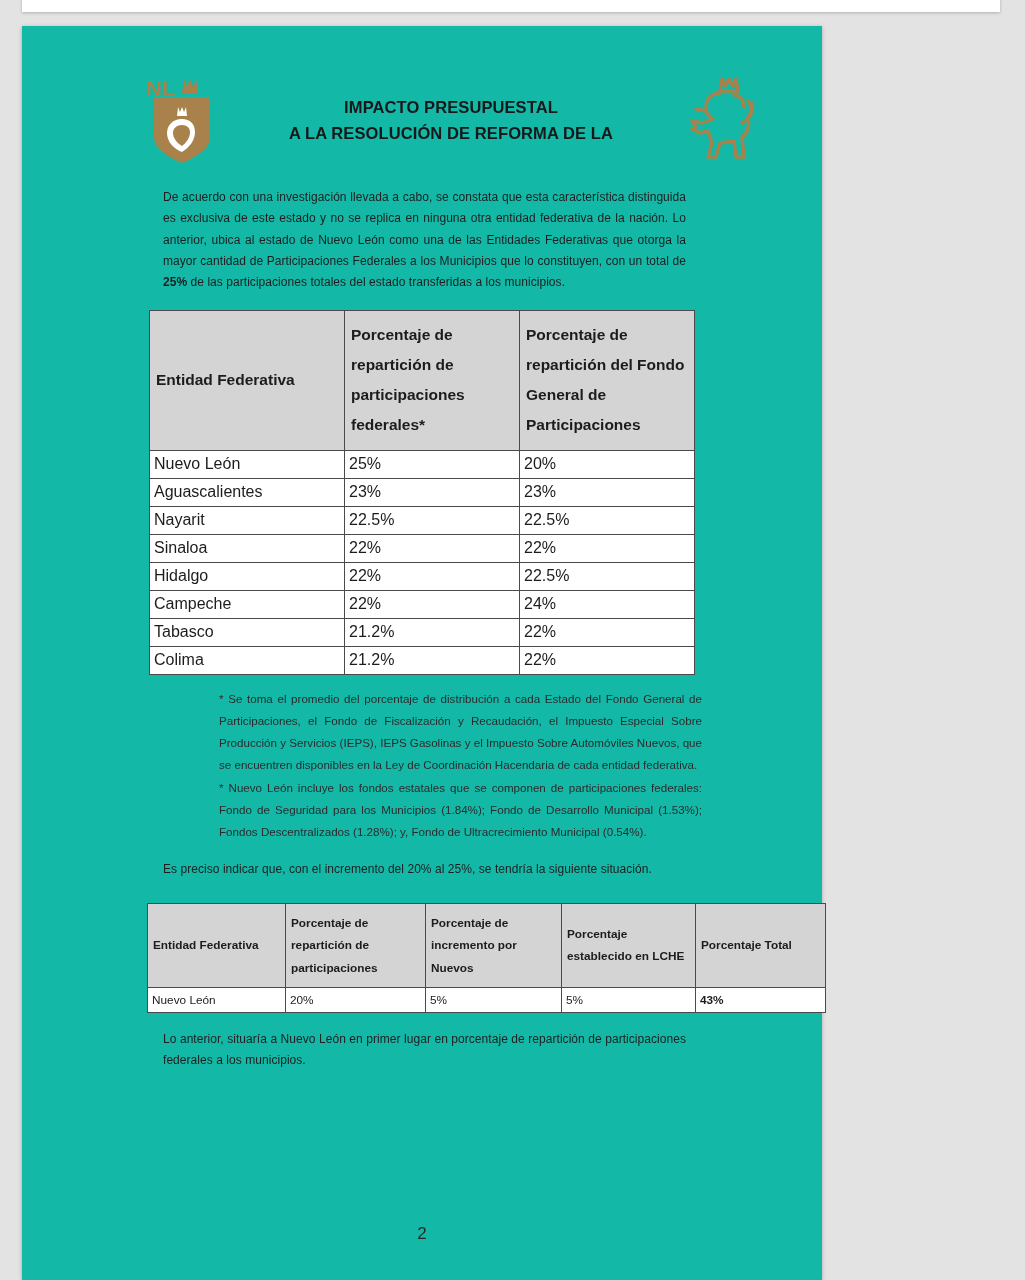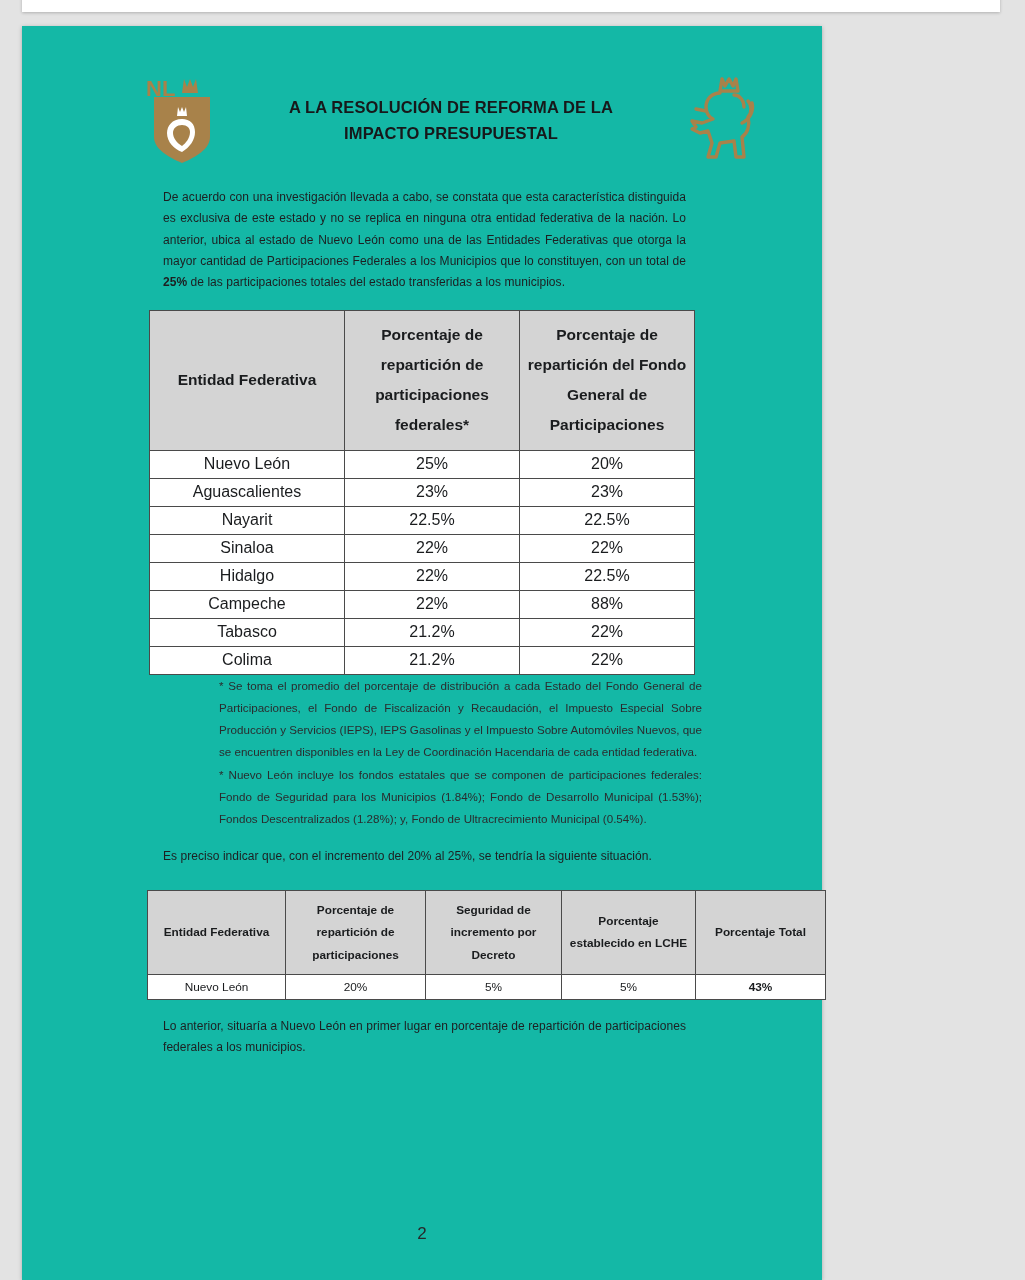--- a/index.html
+++ b/index.html
@@ -83,21 +83,21 @@
   .par-end { margin-top: 26px; }
   b { font-weight: bold; }
 
   
   table {
     border-collapse: collapse;
     table-layout: fixed;
   }
   table td, table th {
     border: 1.6px solid #4a4a4a;
-    text-align: center;
+    text-align: left;
     vertical-align: middle;
     color: #1a1c1e;
   }
 
   
   #main-table-wrap {
     margin-top: 14px;
     display: flex;
     justify-content: center;
   }
@@ -115,20 +115,21 @@
     background: #ffffff;
   }
   .col-entidad { width: 195px; }
   .col-pct1 { width: 175px; }
   .col-pct2 { width: 175px; }
 
   
   .footnotes {
     padding: 0 120px 0 197px;
     box-sizing: border-box;
+    margin-top: 13px;
   }
   p.footnote {
     font-size: 11.6px;
     line-height: 1.92;
     text-align: justify;
     color: #2a2c2e;
     margin: 0;
   }
   .fn-1 { margin-top: 9px; }
   .fn-2 { margin-top: 17px; }
@@ -183,22 +184,22 @@
           <path d="M44 6 L47 14 L50 6 L53 14 L56 6 L58 20 L42 20 Z" fill="#a8824a"></path>
           <path d="M14 24 H70 V64 C70 76 56 84 42 90 C28 84 14 76 14 64 Z" fill="#a8824a"></path>
           <path d="M38 34 L40 39 L42 34 L44 39 L46 34 L47 43 L37 43 Z" fill="#ffffff"></path>
           <path d="M42 46 C32 46 27 53 27 60 C27 69 34 76 42 79 C50 74 55 67 55 59
                    C55 51 50 46 42 46 Z M42 52 C47 52 50 55 50 59 C50 65 46 70 42 73
                    C37 70 33 65 33 60 C33 55 37 52 42 52 Z" fill="#ffffff"></path>
         </svg>
       </div>
 
       <div class="header-titles">
+        <div>IMPACTO PRESUPUESTAL</div>
         <div>A LA RESOLUCIÓN DE REFORMA DE LA</div>
-        <div>IMPACTO PRESUPUESTAL</div>
       </div>
 
       <div class="logo-right">
         <svg width="84" height="96" viewBox="0 0 84 96" aria-hidden="true" fill="none" stroke="#a8824a" stroke-width="3.4" stroke-linejoin="round" stroke-linecap="round">
           <path d="M44 8 L47 15 L51 8 L55 15 L58 8 L60 20 L42 20 Z"></path>
           <path d="M42 22 C34 22 28 28 28 36 C28 42 31 46 35 48
                    L24 52 L14 50 L18 56 L14 58 L22 62 L30 60
                    L34 72 L30 86 L38 86 L42 72 L56 70 L58 86 L66 86
                    L64 66 C70 62 72 54 70 46 C74 42 74 34 70 30"></path>
           <path d="M28 40 L18 38"></path>
@@ -249,21 +250,21 @@
             <td>22%</td>
           </tr>
           <tr>
             <td>Hidalgo</td>
             <td>22%</td>
             <td>22.5%</td>
           </tr>
           <tr>
             <td>Campeche</td>
             <td>22%</td>
-            <td>88%</td>
+            <td>24%</td>
           </tr>
           <tr>
             <td>Tabasco</td>
             <td>21.2%</td>
             <td>22%</td>
           </tr>
           <tr>
             <td>Colima</td>
             <td>21.2%</td>
             <td>22%</td>
@@ -287,21 +288,21 @@
           <col class="s-col-1">
             <col class="s-col-2">
             <col class="s-col-3">
           <col class="s-col-4">
             <col class="s-col-5">
         </colgroup>
         <thead>
           <tr>
             <th>Entidad Federativa</th>
             <th>Porcentaje de repartición de participaciones</th>
-            <th>Seguridad de incremento por Decreto</th>
+            <th>Porcentaje de incremento por Nuevos</th>
             <th>Porcentaje establecido en LCHE</th>
             <th>Porcentaje Total</th>
           </tr>
         </thead>
         <tbody>
           <tr>
             <td>Nuevo León</td>
             <td>20%</td>
             <td>5%</td>
             <td>5%</td>

